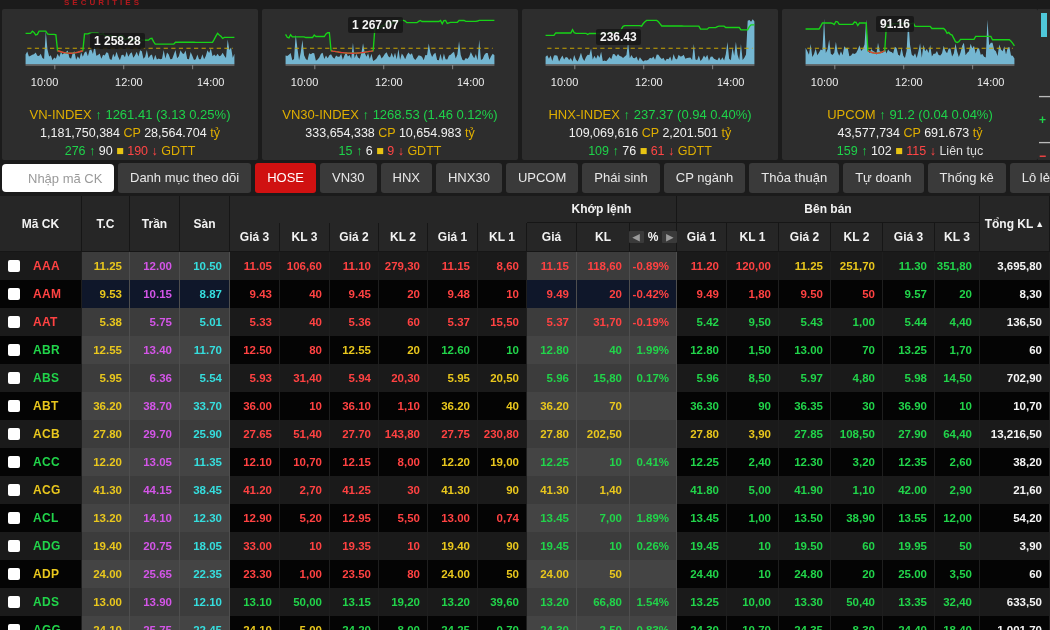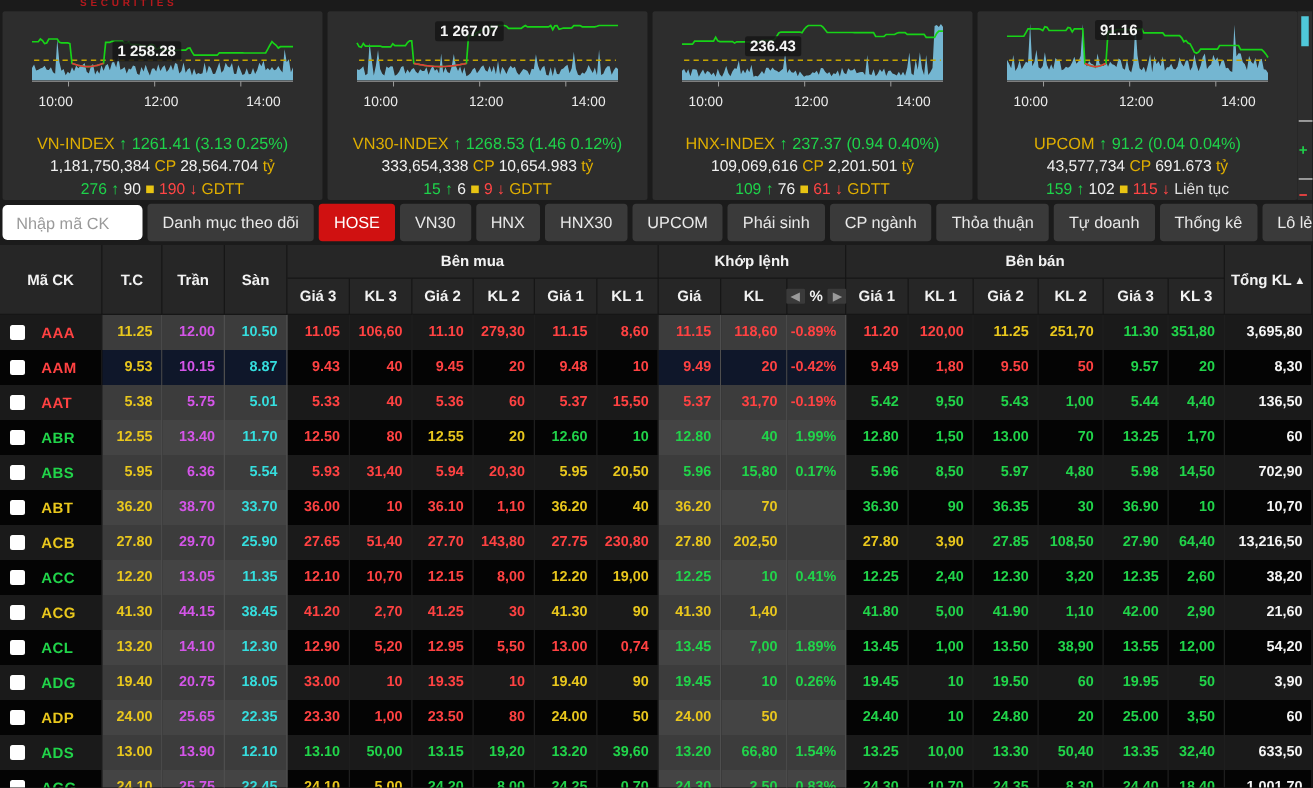--- a/index.html
+++ b/index.html
@@ -25,21 +25,21 @@
   .edge{position:absolute;right:0;top:9px;width:12px;height:151px;background:#2d2d2d;font-weight:bold;font-size:12px}
   .edge .bar{position:absolute;left:3px;top:4px;width:6px;height:24px;background:#4fc7d9}
   .edge .g0{position:absolute;left:1px;top:80px;color:#bbb}
   .edge .g1{position:absolute;left:1px;top:104px;color:#1ed24a}
   .edge .g2{position:absolute;left:1px;top:126px;color:#bbb}
   .edge .g3{position:absolute;left:1px;top:140px;color:#ff4545}
 
   
   .toolbar{display:flex;gap:4px;align-items:center;height:36px;padding-left:2px;white-space:nowrap}
   .search{background:#fff;border-radius:4px;height:28px;width:112px;flex:0 0 auto;display:flex;align-items:center}
-  .search input{border:none;outline:none;background:transparent;width:96px;margin-left:9px;font-size:13px;color:#444;
+  .search input{border:none;outline:none;background:transparent;width:96px;margin-left:24px;font-size:13px;color:#444;
                 font-family:"Liberation Sans",sans-serif}
   .search input::placeholder{color:#9a9a9a}
   .tab{height:30px;line-height:30px;padding:0 12px;background:#3a3a3a;color:#e8e8e8;font-size:13px;
        border-radius:3px;cursor:pointer;flex:0 0 auto}
   .tab.active{background:#d01111;color:#fff}
 
   
   :root{--cols:82px 48px 50px 50px 50px 50px 49px 49px 50px 49px 50px 53px 47px 50px 52px 52px 52px 52px 45px 70px}
   .hdr{display:grid;grid-template-columns:var(--cols);grid-template-rows:27px 29px;background:#262626;
        color:#f2f2f2;font-weight:bold;font-size:12px}
@@ -185,21 +185,20 @@
       <div class="tab">Thống kê</div>
       <div class="tab">Lô lẻ</div>
     </div>
 </div>
 
 <div class="hdr">
   <div class="h" style="grid-column:1;grid-row:1/3">Mã CK</div>
   <div class="h" style="grid-column:3;grid-row:1/3">Trần</div>
   <div class="h" style="grid-column:2;grid-row:1/3">T.C</div>
   <div class="h" style="grid-column:4;grid-row:1/3">Sàn</div>
-  <div class="h" style="grid-column:5/11;grid-row:1">Bên mua</div>
   <div class="h" style="grid-column:11/14;grid-row:1">Khớp lệnh</div>
   <div class="h" style="grid-column:14/20;grid-row:1">Bên bán</div>
   <div class="h" style="grid-column:20;grid-row:1/3">
     <span>Tổng KL</span>
     <span class="sort">▲</span>
   </div>
 <div class="h" style="grid-area: 2 / 5;">Giá 3</div>
     <div class="h" style="grid-area: 2 / 6;">KL 3</div>
     <div class="h" style="grid-area: 2 / 7;">Giá 2</div>
     <div class="h" style="grid-area: 2 / 8;">KL 2</div>

